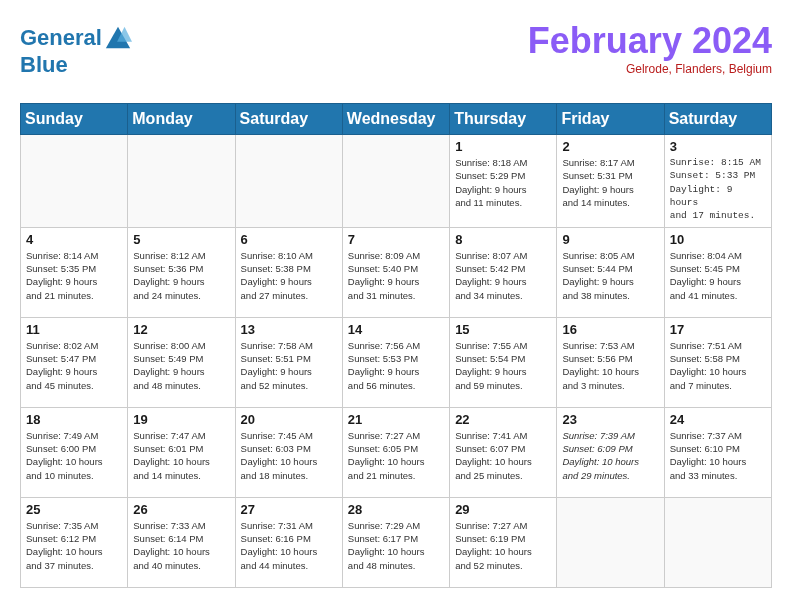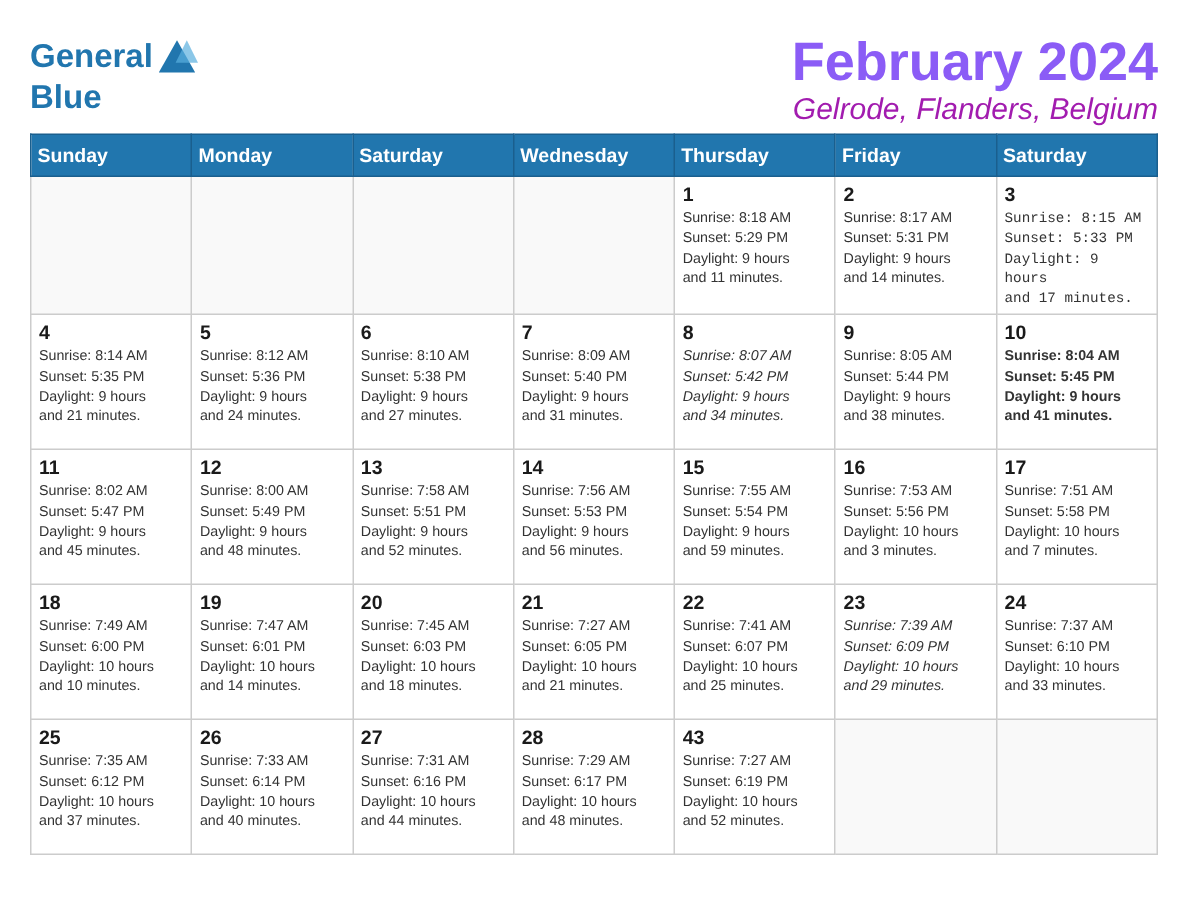--- a/index.html
+++ b/index.html
@@ -7,21 +7,21 @@
       font-family: Arial, sans-serif;
       background: #fff;
       width: 792px;
       min-height: 612px;
       padding: 20px;
     }
     .header-section {
       display: flex;
       justify-content: space-between;
       align-items: flex-start;
-      margin-bottom: 4px;
+      margin-bottom: 26px;
     }
     .logo {
       display: flex;
       align-items: center;
       margin-top: 5px;
     }
     .logo-text {
       font-size: 22px;
       font-weight: bold;
       color: #1a1a1a;
@@ -33,33 +33,32 @@
       height: 28px;
       margin-left: 2px;
     }
     .title-block { text-align: right; }
     .month-year {
       font-size: 36px;
       font-weight: bold;
       color: #8b5cf6;
     }
     .location {
-      font-size: 20px;
-      color: #a21caf;
-      font-style: italic;
+      font-size: 12px;
+      color: #b91c1c;
     }
     table {
       width: 100%;
       border-collapse: collapse;
       table-layout: fixed;
     }
     thead tr th {
       background: #2176ae;
       color: #fff;
-      font-size: 13px;
+      font-size: 16px;
       font-weight: bold;
       padding: 6px 4px;
       text-align: left;
       border: 1px solid #1a5f8e;
     }
     tbody tr td {
       border: 1px solid #ccc;
       vertical-align: top;
       padding: 4px 5px;
       height: 90px;
@@ -168,35 +167,35 @@
         </td>
         <td>
           <div class="day-number">7</div>
           <div class="day-info" style="white-space: pre-line;">Sunrise: 8:09 AM
 Sunset: 5:40 PM
 Daylight: 9 hours
 and 31 minutes.</div>
         </td>
         <td>
           <div class="day-number">8</div>
-          <div class="day-info" style="white-space: pre-line; font-style: italic;">Sunrise: 8:07 AM
+          <div class="day-info" style="white-space: pre-line;">Sunrise: 8:07 AM
 Sunset: 5:42 PM
 Daylight: 9 hours
 and 34 minutes.</div>
         </td>
         <td>
           <div class="day-number">9</div>
           <div class="day-info" style="white-space: pre-line;">Sunrise: 8:05 AM
 Sunset: 5:44 PM
 Daylight: 9 hours
 and 38 minutes.</div>
         </td>
         <td>
           <div class="day-number">10</div>
-          <div class="day-info" style="white-space: pre-line; font-weight: bold;">Sunrise: 8:04 AM
+          <div class="day-info" style="white-space: pre-line;">Sunrise: 8:04 AM
 Sunset: 5:45 PM
 Daylight: 9 hours
 and 41 minutes.</div>
         </td>
       </tr>
       <tr>
         <td>
           <div class="day-number">11</div>
           <div class="day-info" style="white-space: pre-line;">Sunrise: 8:02 AM
 Sunset: 5:47 PM
@@ -320,21 +319,21 @@
 and 44 minutes.</div>
         </td>
         <td>
           <div class="day-number">28</div>
           <div class="day-info" style="white-space: pre-line;">Sunrise: 7:29 AM
 Sunset: 6:17 PM
 Daylight: 10 hours
 and 48 minutes.</div>
         </td>
         <td>
-          <div class="day-number">43</div>
+          <div class="day-number">29</div>
           <div class="day-info" style="white-space: pre-line;">Sunrise: 7:27 AM
 Sunset: 6:19 PM
 Daylight: 10 hours
 and 52 minutes.</div>
         </td>
         <td class="empty"></td>
         <td class="empty"></td>
       </tr>
     </tbody>
 </table>

